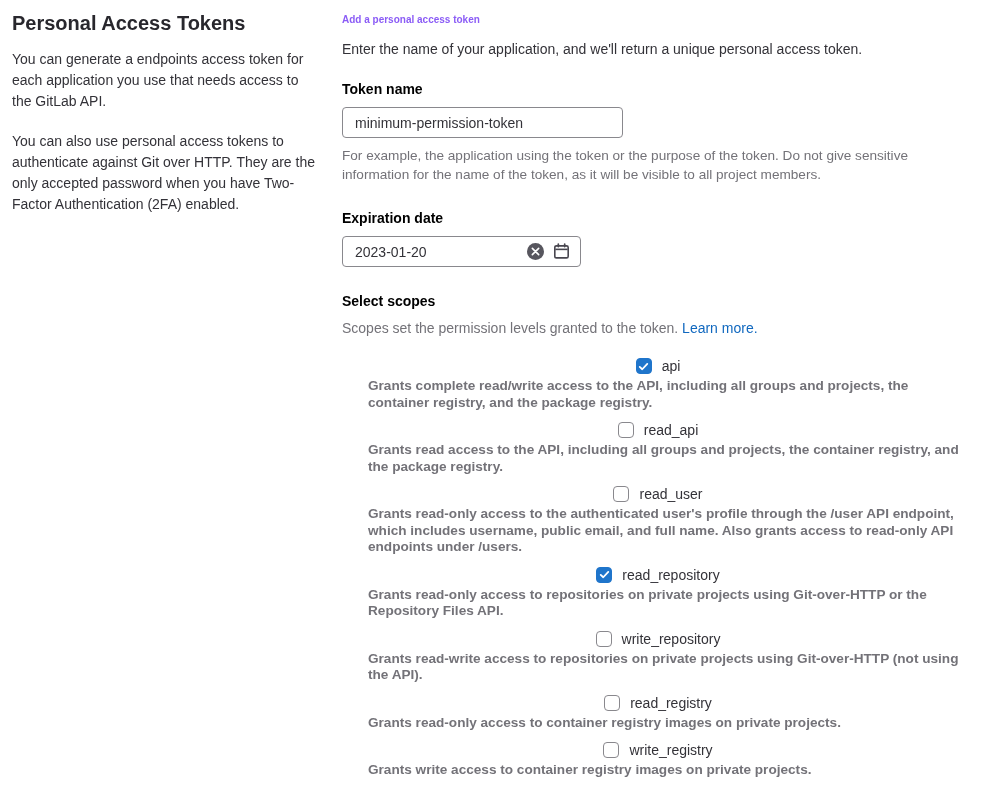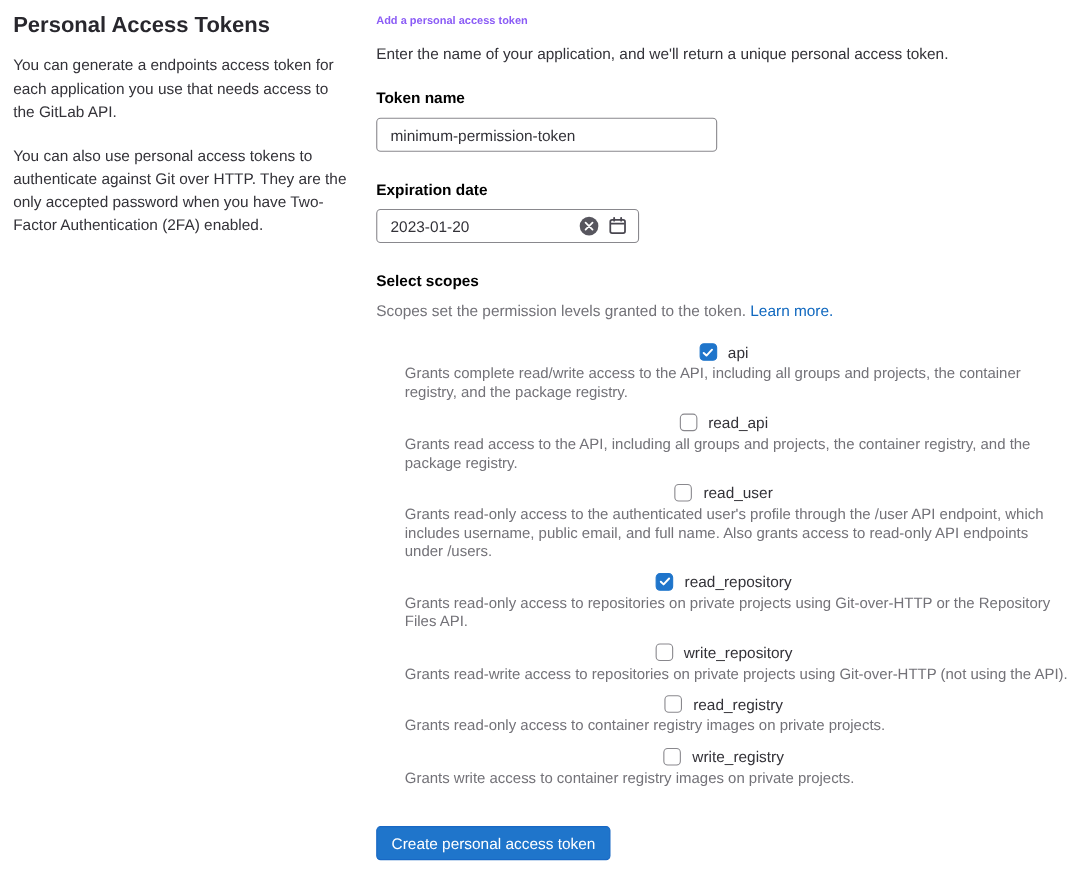--- a/index.html
+++ b/index.html
@@ -56,21 +56,21 @@
   }
   .field-label {
     display: block;
     font-size: 14px;
     font-weight: bold;
     color: #000000;
     margin-bottom: 10px;
   }
   .text-input {
     display: block;
-    width: 310px;
+    width: 281px;
     height: 31px;
     border: 1px solid #89888d;
     border-radius: 4px;
     padding: 0 12px;
     font-size: 14px;
     font-family: inherit;
     color: #333238;
     background: #fff;
     outline: none;
   }
@@ -160,20 +160,21 @@
     font-size: 14px;
     line-height: 20px;
     color: #333238;
   }
   .scope-desc {
     margin: 2px 0 0 26px;
     font-size: 13.6px;
     line-height: 16.5px;
     color: #737278;
     max-width: 603px;
+    font-weight: bold;
   }
   .submit-btn {
     margin-top: 26px;
     background: #1f75cb;
     border: 1px solid #1868c4;
     border-radius: 4px;
     color: #ffffff;
     font-size: 14px;
     font-family: inherit;
     padding: 6px 13px;
@@ -193,20 +194,21 @@
   </div>
 
   <div class="right-col">
 
     <h2 class="section-heading">Add a personal access token</h2>
     <p class="form-intro">Enter the name of your application, and we'll return a unique personal access token.</p>
 
     <div class="field-block">
       <label class="field-label">Token name</label>
       <input class="text-input" type="text" value="minimum-permission-token" style="">
+      <p class="field-help">For example, the application using the token or the purpose of the token. Do not give sensitive information for the name of the token, as it will be visible to all project members.</p>
     </div>
 
     <div class="field-block">
       <label class="field-label">Expiration date</label>
       <div class="date-wrap">
         <input class="date-value" type="text" value="2023-01-20" style="">
         <span class="clear-btn">
           <svg width="9" height="9" viewBox="0 0 10 10">
             <path d="M1.5 1.5 L8.5 8.5 M8.5 1.5 L1.5 8.5" stroke="#ffffff" stroke-width="1.8" stroke-linecap="round"></path>
           </svg>

